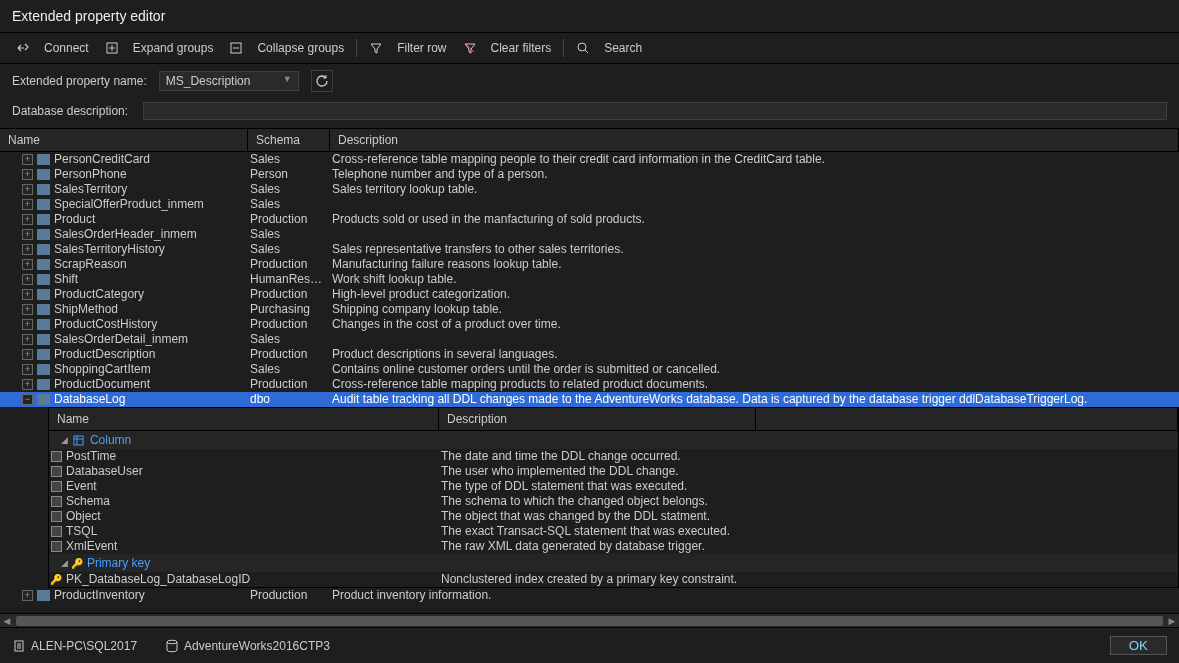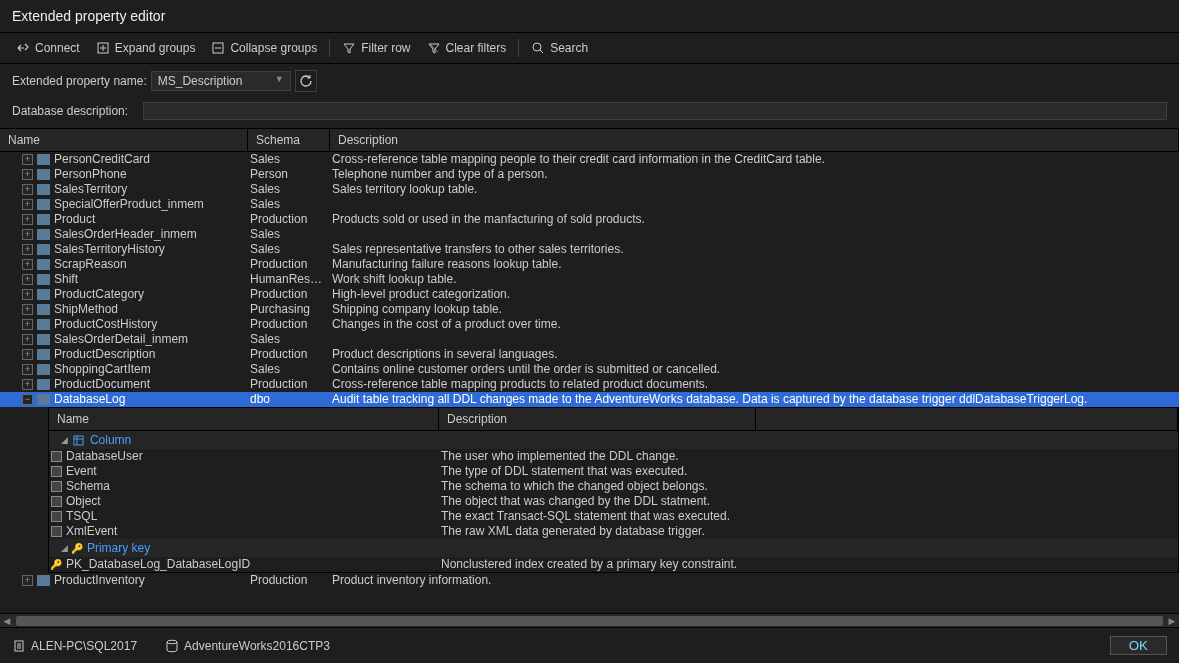--- a/index.html
+++ b/index.html
@@ -23,21 +23,21 @@
 .toolbar {
   display: flex;
   align-items: center;
   padding: 4px 8px;
   border-bottom: 1px solid #000;
   gap: 0;
 }
 .tool-btn {
   display: flex;
   align-items: center;
-  gap: 5px;
+  gap: 14px;
   padding: 4px 8px;
   color: #cccccc;
   cursor: pointer;
   font-size: 12px;
 }
 .tool-sep {
   width: 1px;
   height: 18px;
   background: #444;
   margin: 0 4px;
@@ -48,21 +48,21 @@
   height: 14px;
   align-items: center;
   justify-content: center;
   color: #cccccc;
   font-size: 11px;
 }
 .form-row {
   display: flex;
   align-items: center;
   padding: 6px 12px;
-  gap: 4px;
+  gap: 12px;
 }
 .form-label { color: #cccccc; }
 .select {
   background: #2a2a2a;
   border: 1px solid #3e3e3e;
   color: #cccccc;
   padding: 2px 6px;
   width: 140px;
   display: flex;
   justify-content: space-between;
@@ -517,20 +517,27 @@
             <svg width="11" height="11" viewBox="0 0 11 11">
               <rect x="1" y="1" width="9" height="9" stroke="#4a9eff" fill="none"></rect>
               <path d="M1 4 H10 M4 1 V10" stroke="#4a9eff"></path>
             </svg>
           </span>
           <span class="group-label">Column</span>
         </div>
         <div class="detail-row">
           <div class="dcell dcell-name">
             <span class="col-icon"></span>
+            <span>PostTime</span>
+          </div>
+          <div class="dcell dcell-desc">The date and time the DDL change occurred.</div>
+        </div>
+        <div class="detail-row">
+          <div class="dcell dcell-name">
+            <span class="col-icon"></span>
             <span>DatabaseUser</span>
           </div>
           <div class="dcell dcell-desc">The user who implemented the DDL change.</div>
         </div>
         <div class="detail-row">
           <div class="dcell dcell-name">
             <span class="col-icon"></span>
             <span>Event</span>
           </div>
           <div class="dcell dcell-desc">The type of DDL statement that was executed.</div>

